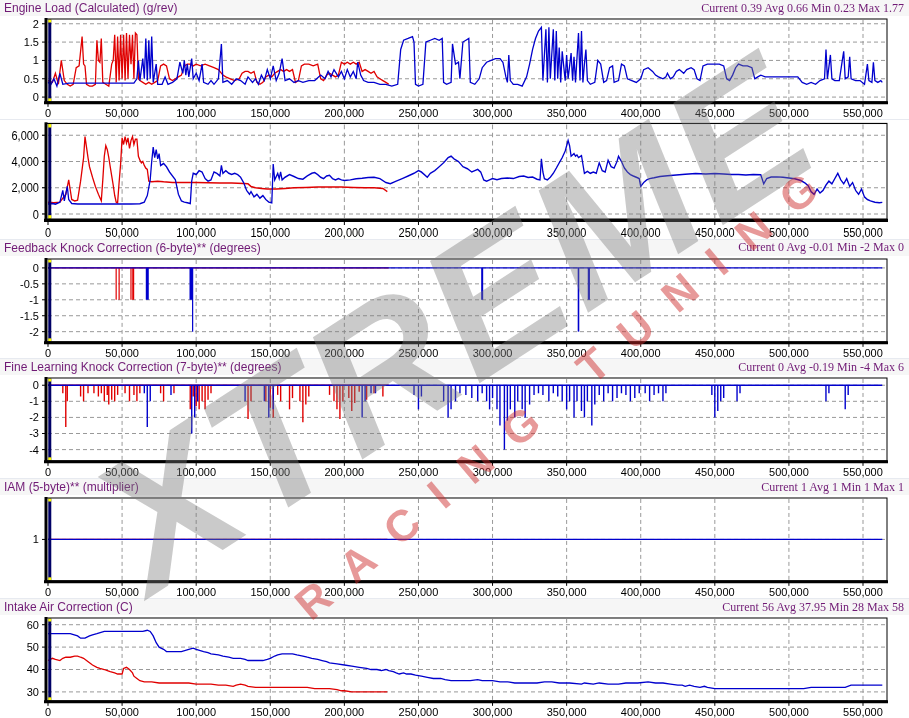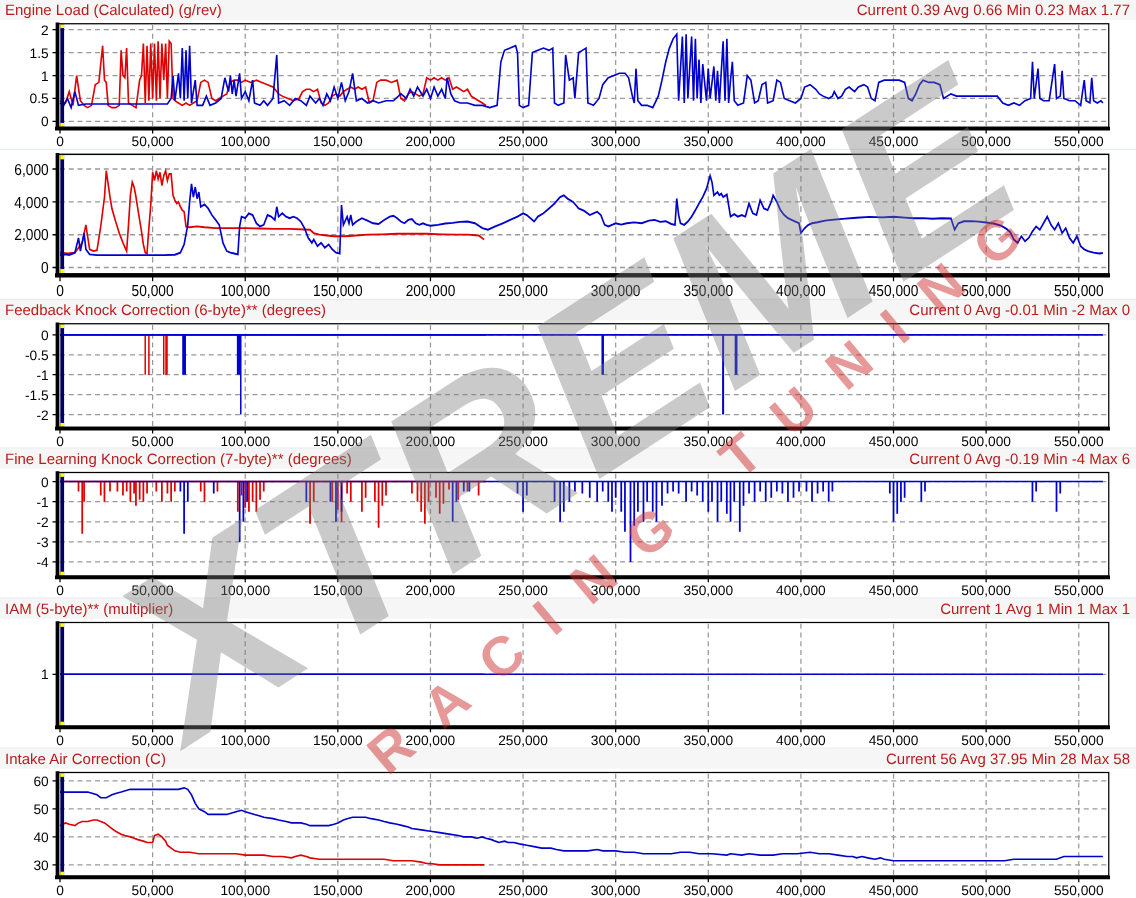--- a/index.html
+++ b/index.html
@@ -1,23 +1,23 @@
 <!DOCTYPE html>
 <html><head>
 <meta charset="utf-8">
 <style>
   html,body{margin:0;padding:0;background:#fff;}
   .app{position:relative;width:909px;height:718px;overflow:hidden;display:flex;flex-direction:column;
        font-family:"Liberation Sans",sans-serif;background:#fff;}
   .panel{flex:1 1 0;min-height:0;display:flex;flex-direction:column;background:#fff;border-top:1px solid #e7eaf0;}
   .panel:first-child{border-top:none;}
   .panel-header{flex:0 0 16px;height:16px;display:flex;justify-content:space-between;align-items:center;
-       padding:0 5px 0 4px;font-size:12px;color:#b91c1c;background:#f6f6f6;white-space:nowrap;}
+       padding:0 5px 0 4px;font-size:12px;color:#701a75;background:#f6f6f6;white-space:nowrap;}
   .panel-title{overflow:hidden;}
-  .panel-stats{}
+  .panel-stats{font-family:Liberation Serif, serif;}
   .panel-chart{flex:1 1 auto;min-height:0;}
   .panel-chart svg{display:block;width:100%;height:100%;}
   .wm{position:absolute;pointer-events:none;line-height:1;user-select:none;}
   .wm1{left:0;top:228px;width:100%;text-align:center;font-size:188px;font-weight:bold;font-style:italic;
        letter-spacing:4px;color:rgba(122,122,122,0.40);transform:rotate(-33deg);z-index:5;}
   .wm2{left:112px;top:366px;width:100%;text-align:center;font-size:44px;font-weight:bold;
        letter-spacing:26px;color:rgba(204,42,42,0.48);transform:rotate(-40deg);z-index:6;}
 </style>
 </head>
 <body>

